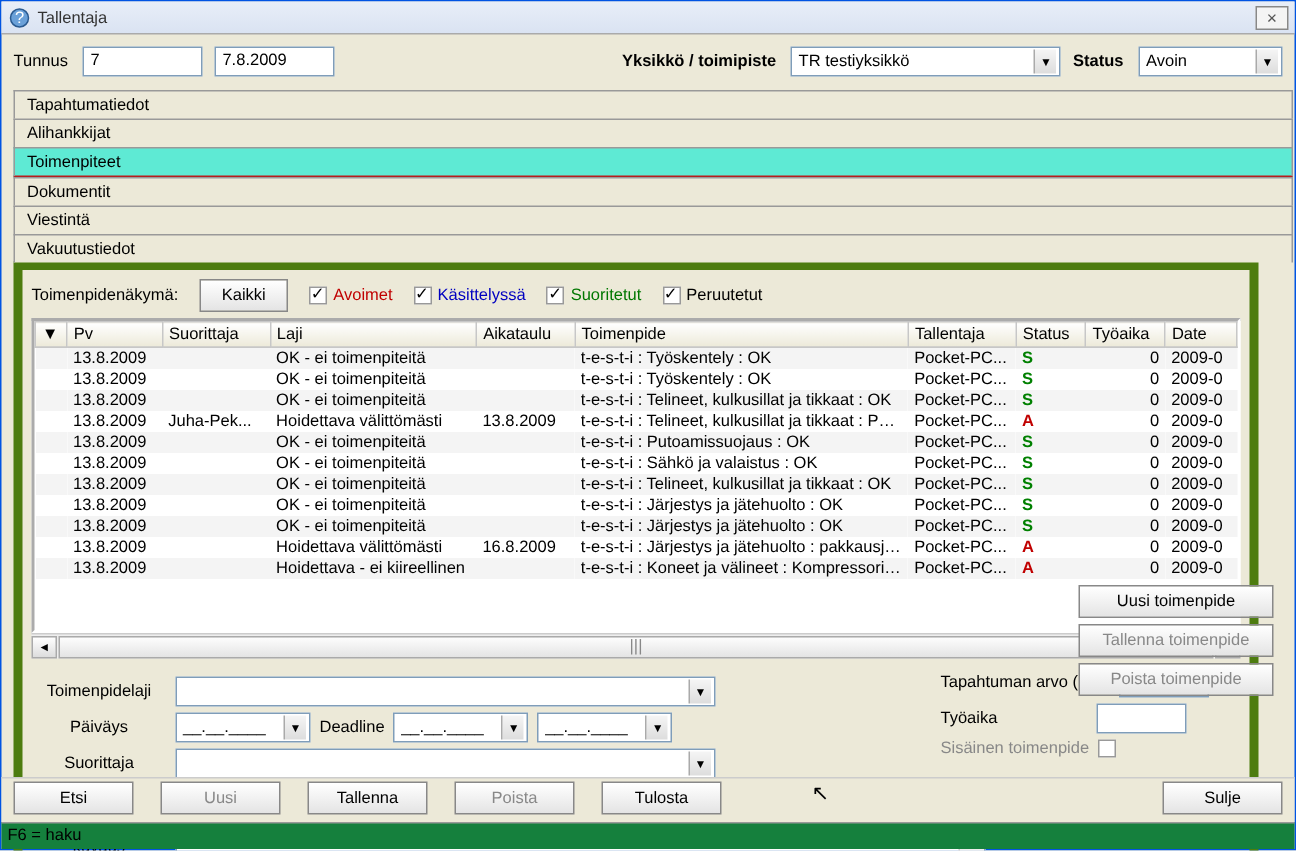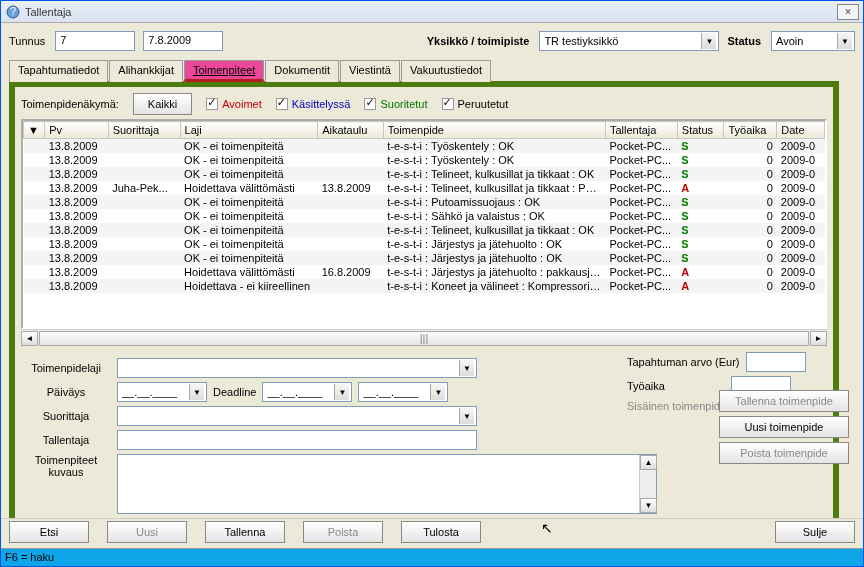--- a/index.html
+++ b/index.html
@@ -7,23 +7,23 @@
   .window { width: 864px; height: 567px; background: #ece9d8; border: 1px solid #0054e3; position: relative; }
   .titlebar { height: 22px; background: linear-gradient(#e8eef8,#dae3f2); display: flex; align-items: center; padding: 0 4px; border-bottom: 1px solid #aaa; }
   .titlebar .icon { width: 16px; height: 16px; margin-right: 4px; }
   .titlebar .title { flex: 1; color: #333; }
   .titlebar .close { border: 1px solid #888; background: #f4f4f4; width: 22px; height: 16px; display:flex; align-items:center; justify-content:center; font-size:9px; color:#555;}
   .toprow { display: flex; align-items: center; padding: 8px 8px 0 8px; gap: 8px; }
   .toprow label { color: #000; margin-right: 2px; }
   .txt { background: #fff; border: 1px solid #7f9db9; height: 20px; padding: 2px 4px; color: #000; }
   .combo { background: #fff; border: 1px solid #7f9db9; height: 20px; display: flex; align-items: center; padding: 0 2px 0 4px; }
   .combo .arrow { margin-left: auto; width: 15px; height: 16px; background: linear-gradient(#f5f5f5,#ddd); border-left: 1px solid #aaa; display:flex; align-items:center; justify-content:center; font-size:8px; }
-  .tabs { display: flex; margin: 8px 0 0 8px; }
+  .tabs { display: flex; margin: 8px 0 0 8px; flex-direction: column; }
   .tab { border: 1px solid #999; border-bottom: none; background: #ece9d8; padding: 3px 8px; margin-right: 1px; position: relative; top: 1px; }
-  .tab.active { background: #ec4899; border-bottom: 3px solid #b91c1c; z-index: 2; text-decoration: underline; }
+  .tab.active { background: #5eead4; border-bottom: 1px solid #b91c1c; z-index: 2; }
   .tabpanel { border: 6px solid #4d7c0f; margin: 0 24px 4px 8px; padding: 6px; }
   .filterrow { display: flex; align-items: center; gap: 14px; margin-bottom: 4px; }
   .filterrow .btn { border: 1px solid #888; background: linear-gradient(#fff,#e4e4e4); padding: 2px 14px; }
   .chk { display: flex; align-items: center; gap: 4px; }
   .avoimet { color: #c00000; }
   .kasittelyssa { color: #0000c0; }
   .suoritetut { color: #007700; }
   .tablewrap { border: 2px inset #fff; background: #fff; height: 210px; }
   table { border-collapse: collapse; width: 100%; }
   th { background: linear-gradient(#fff,#ece9d8); border: 1px solid #c7c7c7; padding: 2px 4px; text-align: left; font-weight: normal; white-space: nowrap; }
@@ -33,21 +33,21 @@
   .hsbtn { width:17px; height:15px; background: linear-gradient(#fff,#ddd); border:1px solid #aaa; display:flex; align-items:center; justify-content:center; font-size:8px; }
   .hsthumb { flex:1; height:15px; background: linear-gradient(#fdfdfd,#e4e4e4); border:1px solid #aaa; margin:0 1px; display:flex; align-items:center; justify-content:center; color:#888; }
   .formarea { display:grid; grid-template-columns: 90px 360px 120px 90px; gap: 4px 6px; margin-top: 6px; align-items: center;}
   .formarea label { color:#000; }
   .greylabel { color:#888 !important; }
   .sidebtns { position:absolute; right:14px; top:365px; width:130px; display:flex; flex-direction:column; gap:4px;}
   .btn { border:1px solid #888; background:linear-gradient(#fff,#e4e4e4); height:22px; display:flex; align-items:center; justify-content:center; padding:0 8px; }
   .btn.disabled { color:#888; }
   .bottombar { position:absolute; left:0; right:0; bottom:18px; height:30px; display:flex; gap:18px; padding: 2px 8px; border-top:1px solid #ccc; background:#ece9d8;}
   .bottombar .btn { width:80px; }
-  .statusbar { position:absolute; left:0; right:0; bottom:0; height:18px; border-top:1px solid #999; background:#0ea5e9; padding:2px 4px; }
+  .statusbar { position:absolute; left:0; right:0; bottom:0; height:18px; border-top:1px solid #999; background:#15803d; padding:2px 4px; }
   .sbox { display:inline-block; border:1px solid #999; width:12px; height:12px; background:#fff; position:relative;}
   .sbox.checked::after { content:'✓'; position:absolute; left:0; top:-3px; font-size:11px; color:#000;}
   .descbox { grid-column: 2 / span 3; height:60px; border:1px solid #7f9db9; background:#fff; position:relative;}
   .descscroll { position:absolute; right:0; top:0; width:17px; height:100%; background:#eee; border-left:1px solid #ccc; display:flex; flex-direction:column; justify-content:space-between; }
   .st-green { color:#008000; font-weight:bold; }
   .st-red { color:#c00000; font-weight:bold; }
   .cursor { position:absolute; left:540px; bottom:30px; font-size:14px; pointer-events:none;}
 </style>
 </head>
 <body>
@@ -66,21 +66,21 @@
     <label>Tunnus</label>
     <div class="txt" style="width:80px">7</div>
     <div class="txt" style="width:80px">7.8.2009</div>
     <div style="flex:1"></div>
     <label style="font-weight:bold">Yksikkö / toimipiste</label>
     <div class="combo" style="width:180px">
         <span>TR testiyksikkö</span>
         <span class="arrow">▼</span>
       </div>
     <label style="font-weight:bold">Status</label>
-    <div class="combo" style="width:84px">
+    <div class="combo" style="width:96px">
         <span>Avoin</span>
         <span class="arrow">▼</span>
       </div>
   </div>
 
   <div class="tabs" id="tabs">
       <div class="tab">Tapahtumatiedot</div>
       <div class="tab">Alihankkijat</div>
       <div class="tab active">Toimenpiteet</div>
       <div class="tab">Dokumentit</div>
@@ -323,22 +323,22 @@
             <label class="greylabel">Sisäinen toimenpide</label>
             <span class="sbox"></span>
           </div>
       </div>
     </div>
 
   </div>
 
   <div class="sidebtns">
     <div style="height:20px"></div>
+    <div class="btn">Uusi toimenpide</div>
     <div class="btn disabled">Tallenna toimenpide</div>
-    <div class="btn">Uusi toimenpide</div>
     <div class="btn disabled">Poista toimenpide</div>
   </div>
 
   <div class="bottombar">
     <div class="btn">Etsi</div>
     <div class="btn disabled">Uusi</div>
     <div class="btn">Tallenna</div>
     <div class="btn disabled">Poista</div>
     <div class="btn">Tulosta</div>
     <div style="flex:1"></div>

